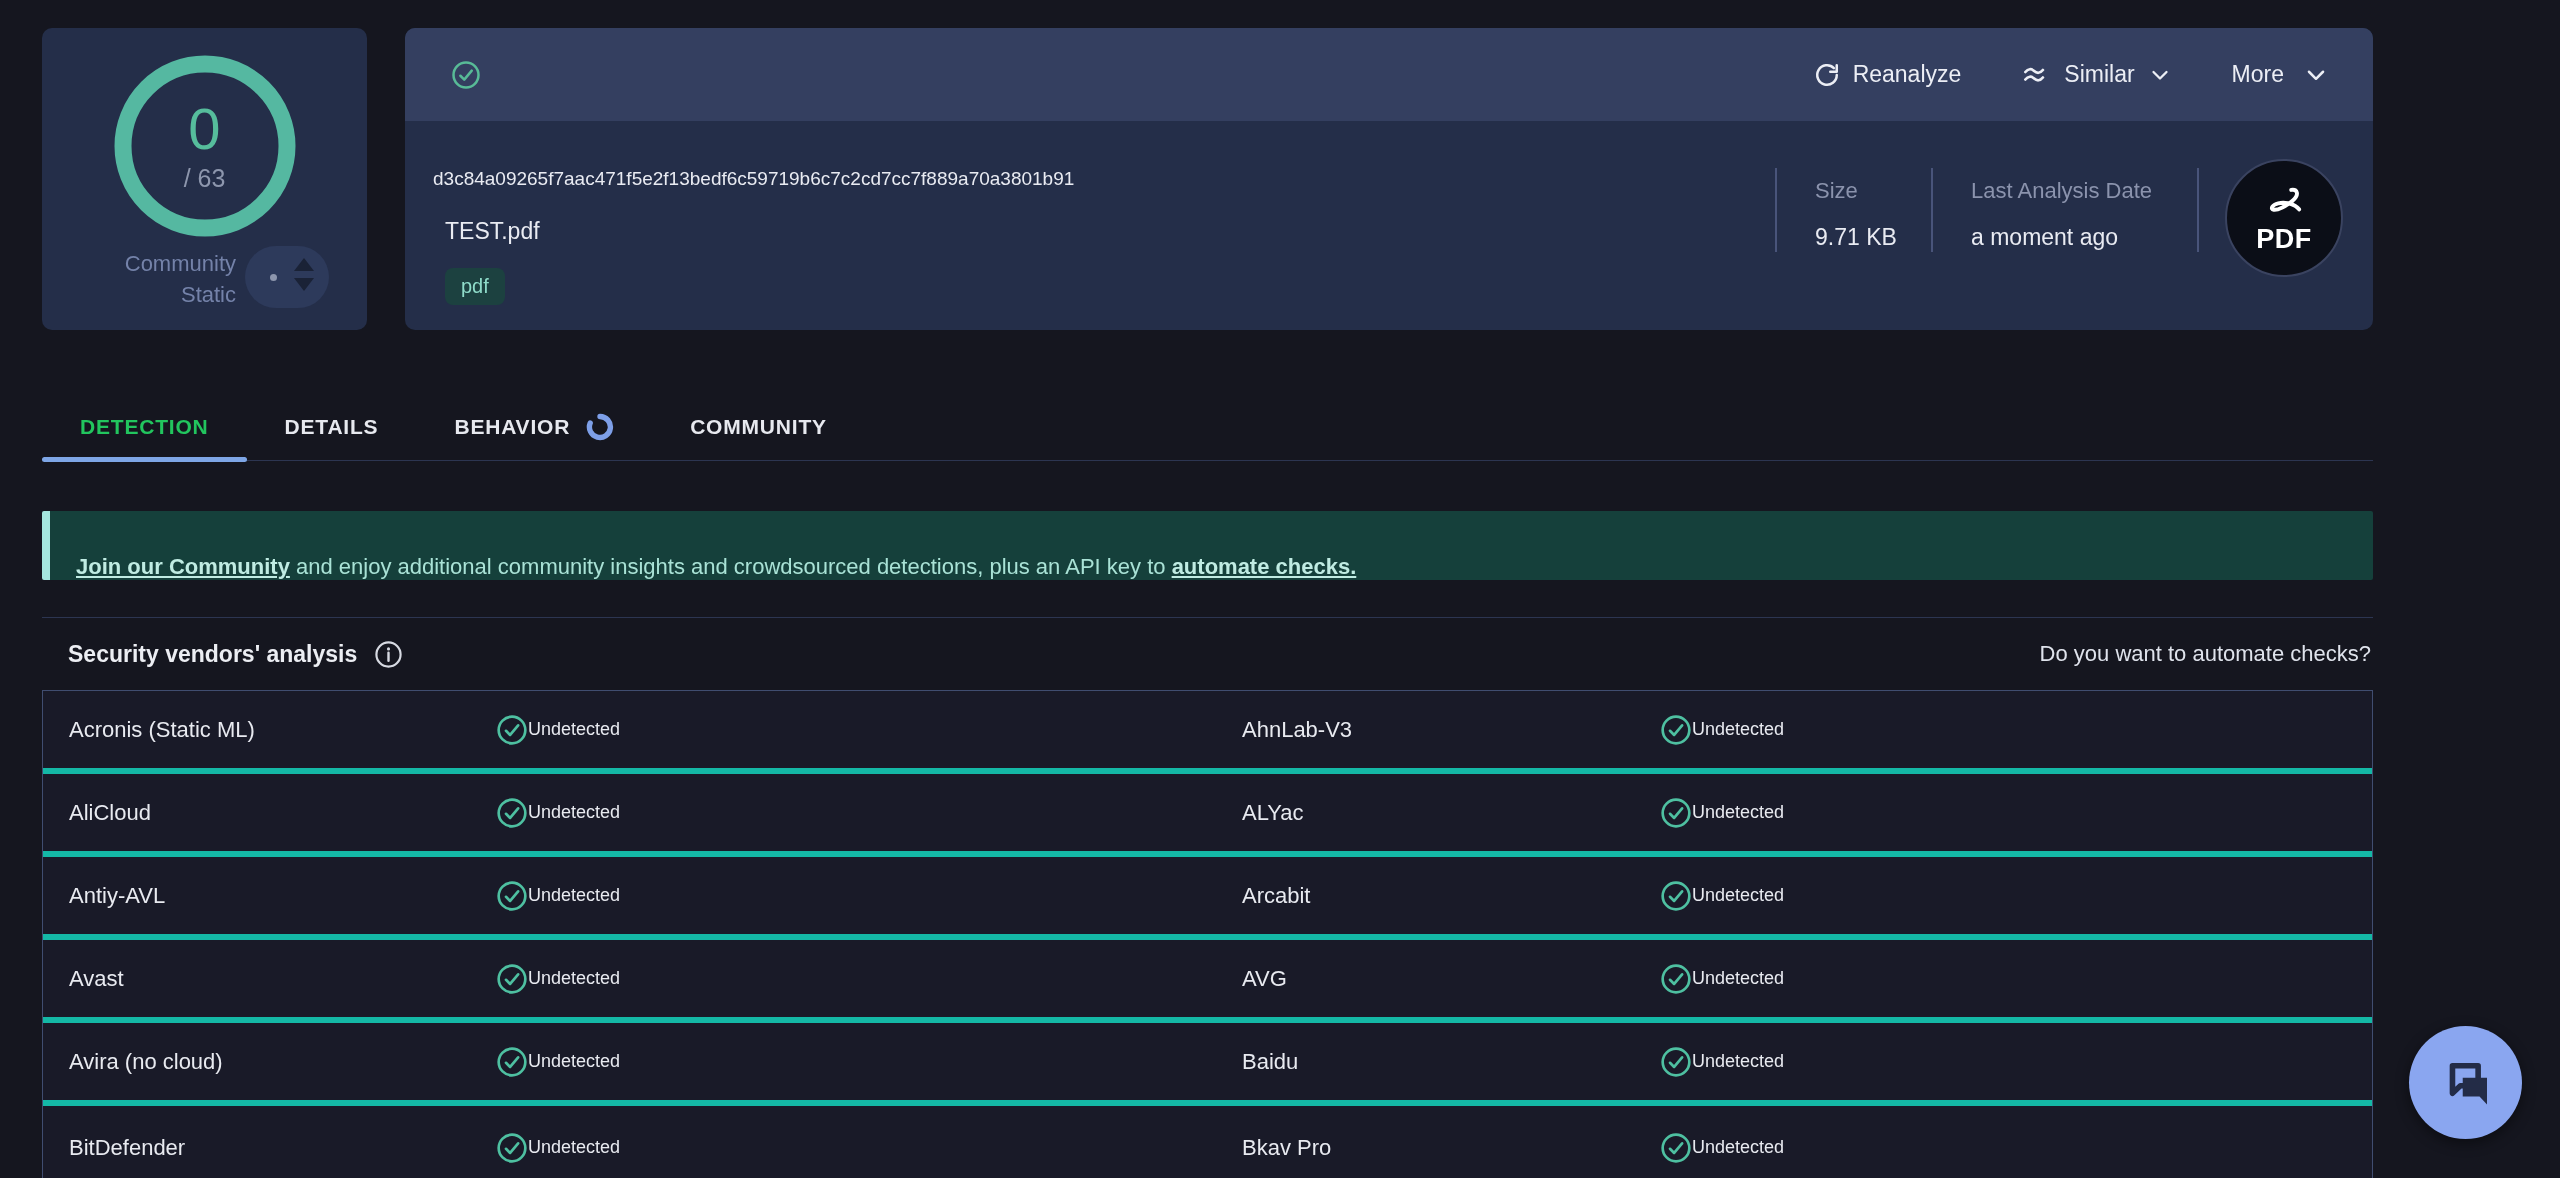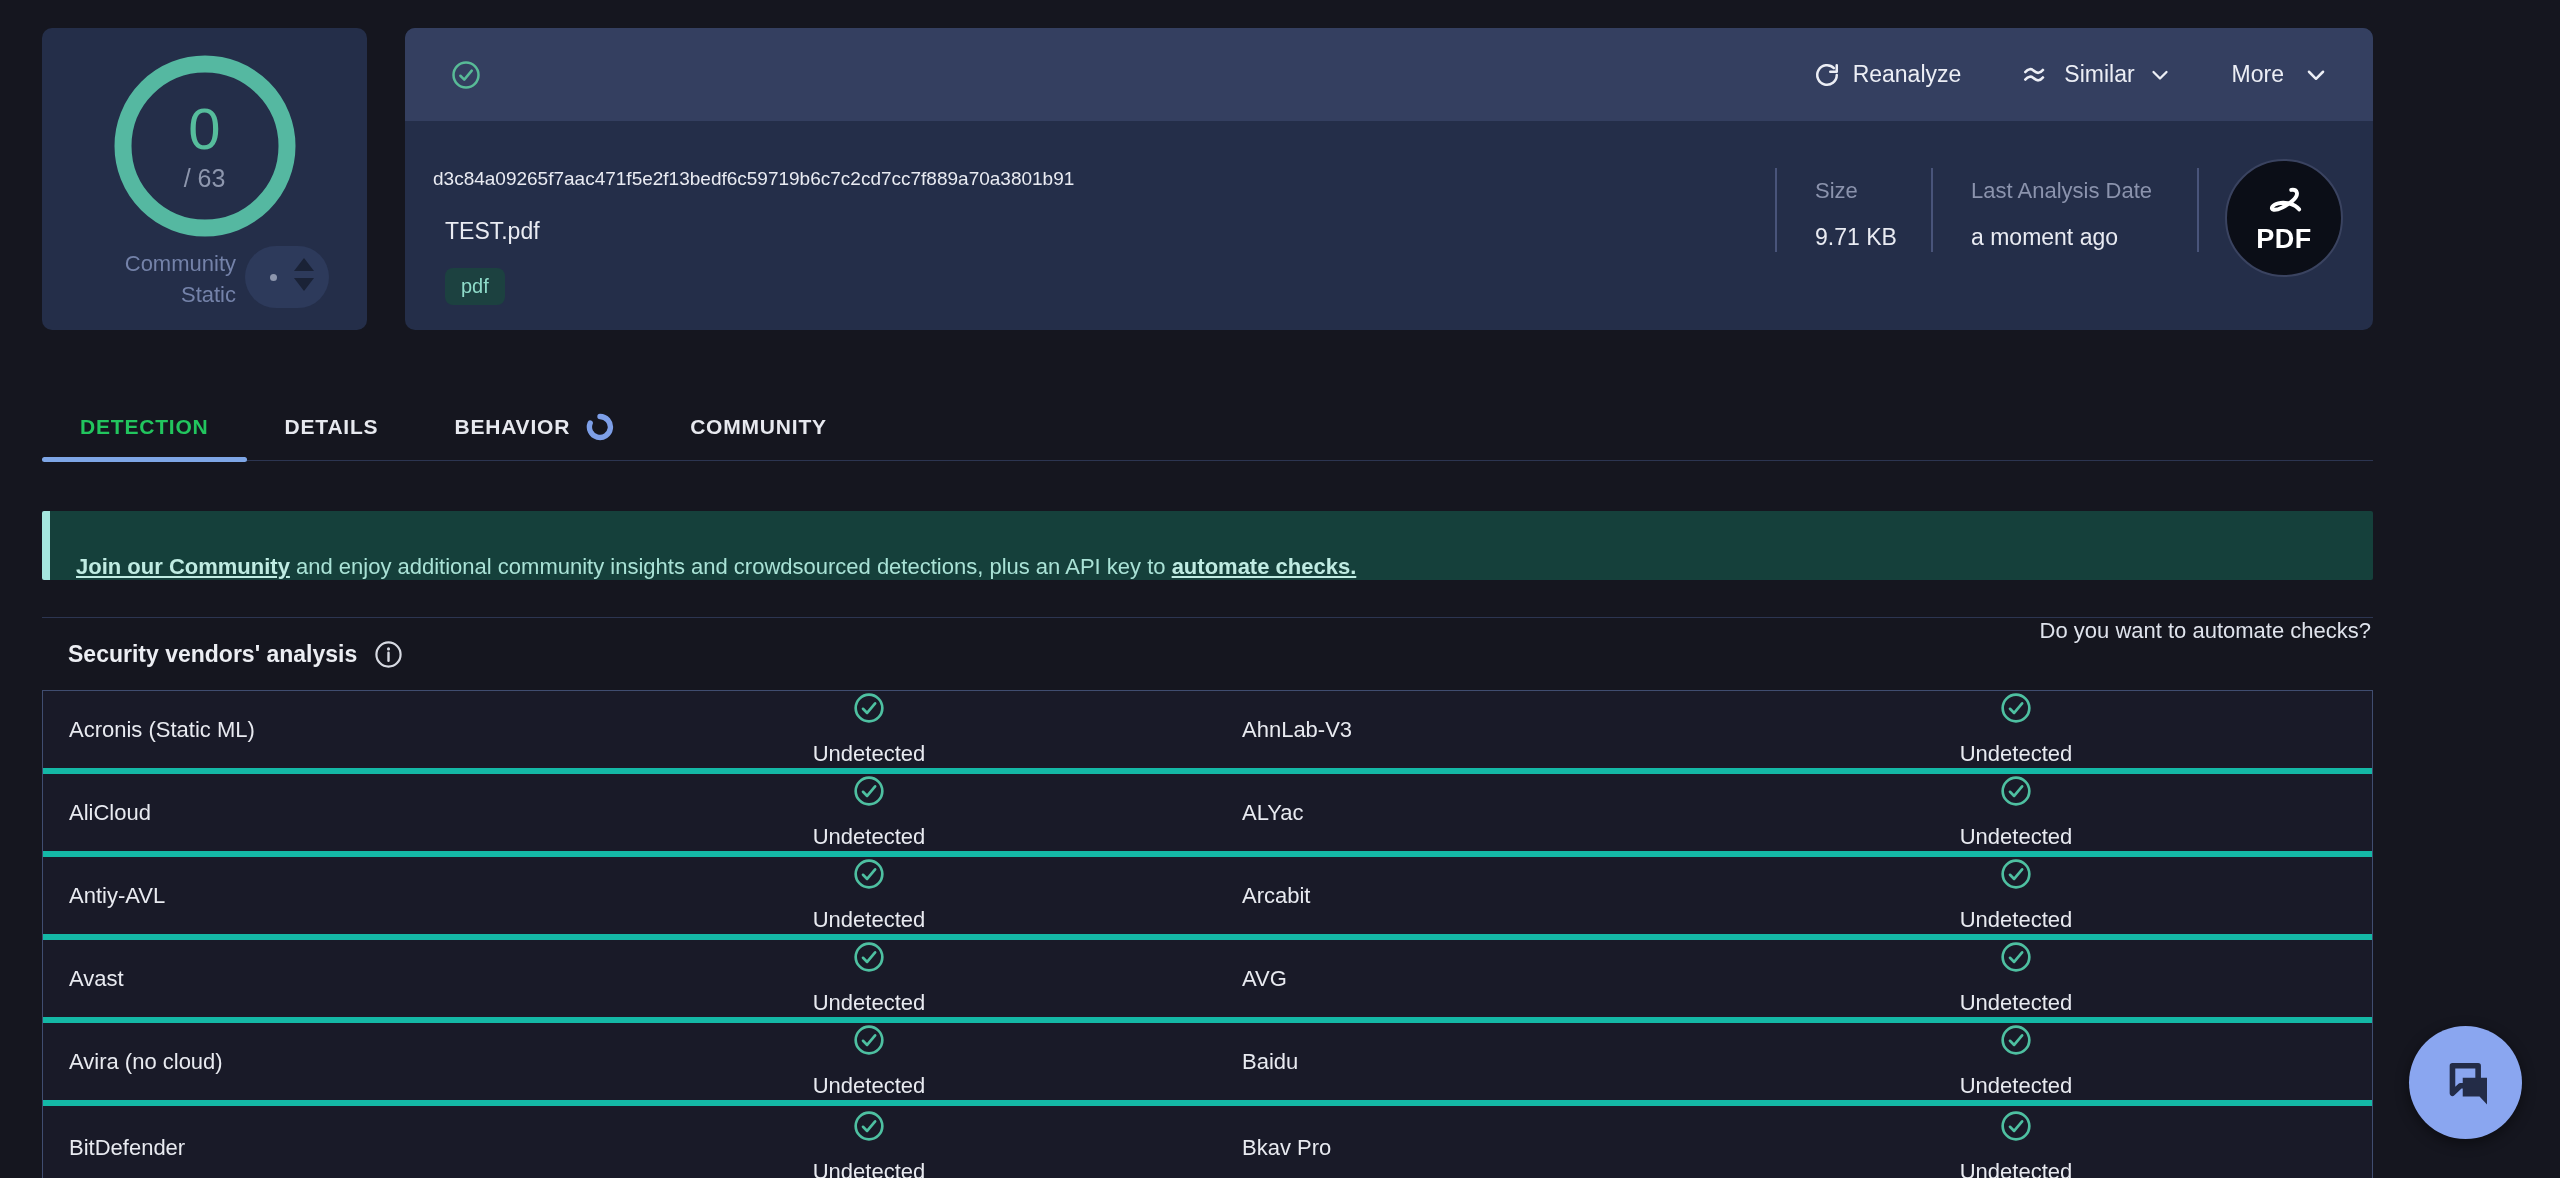--- a/index.html
+++ b/index.html
@@ -70,35 +70,35 @@
   
   .community-banner { position:absolute; left:42px; top:511px; width:2331px; height:69px;
     background:#15403b; border-left:8px solid #a5e6de; border-radius:2px;
     display:flex; align-items:flex-end; padding-left:26px;
     font-size:22px; color:#a9e2d6; }
   .community-banner a { color:#c0ece3; font-weight:bold; text-decoration:underline;
     cursor:pointer; }
 
   
   .analysis-header { position:absolute; left:42px; top:617px; width:2331px; height:73px;
-    border-top:1px solid #2c3551; display:flex; 
+    border-top:1px solid #2c3551; display:flex; align-items:center;
     justify-content:space-between; padding:0 2px 0 26px;gap:44px; }
   .analysis-title { display:flex; align-items:center; gap:17px;
     font-size:23px; font-weight:bold; color:#eceef3; }
   .automate-prompt { font-size:22px; color:#dfe3ec; cursor:pointer; }
 
   
   .vendors-table { position:absolute; left:42px; top:690px; width:2331px;
     background:#191a28; border:1px solid #404d70; }
   .vt-row { display:grid; grid-template-columns:427px 746px 418px 1fr;
     align-items:center; height:83px; padding-left:26px;
     border-bottom:6px solid #14b8a6; }
   .vt-row:last-child { border-bottom:none; }
   .vendor { font-size:22px; color:#e8eaf0; }
-  .status { display:flex; align-items:center; gap:17px; font-size:22px; color:#e8eaf0;flex-direction:column; }
+  .status { display:flex; align-items:center; font-size:18px; color:#e8eaf0; }
 
   
   .chat-fab { position:absolute; left:2409px; top:1026px; width:113px; height:113px;
     border-radius:50%; background:#8aa6f0; display:flex; align-items:center;
     justify-content:center; cursor:pointer; box-shadow:0 4px 14px rgba(0,0,0,.45); }
 
   .icon { flex:none; display:inline-block; }
   svg.defs { position:absolute; width:0; height:0; }
 </style>
 </head>

